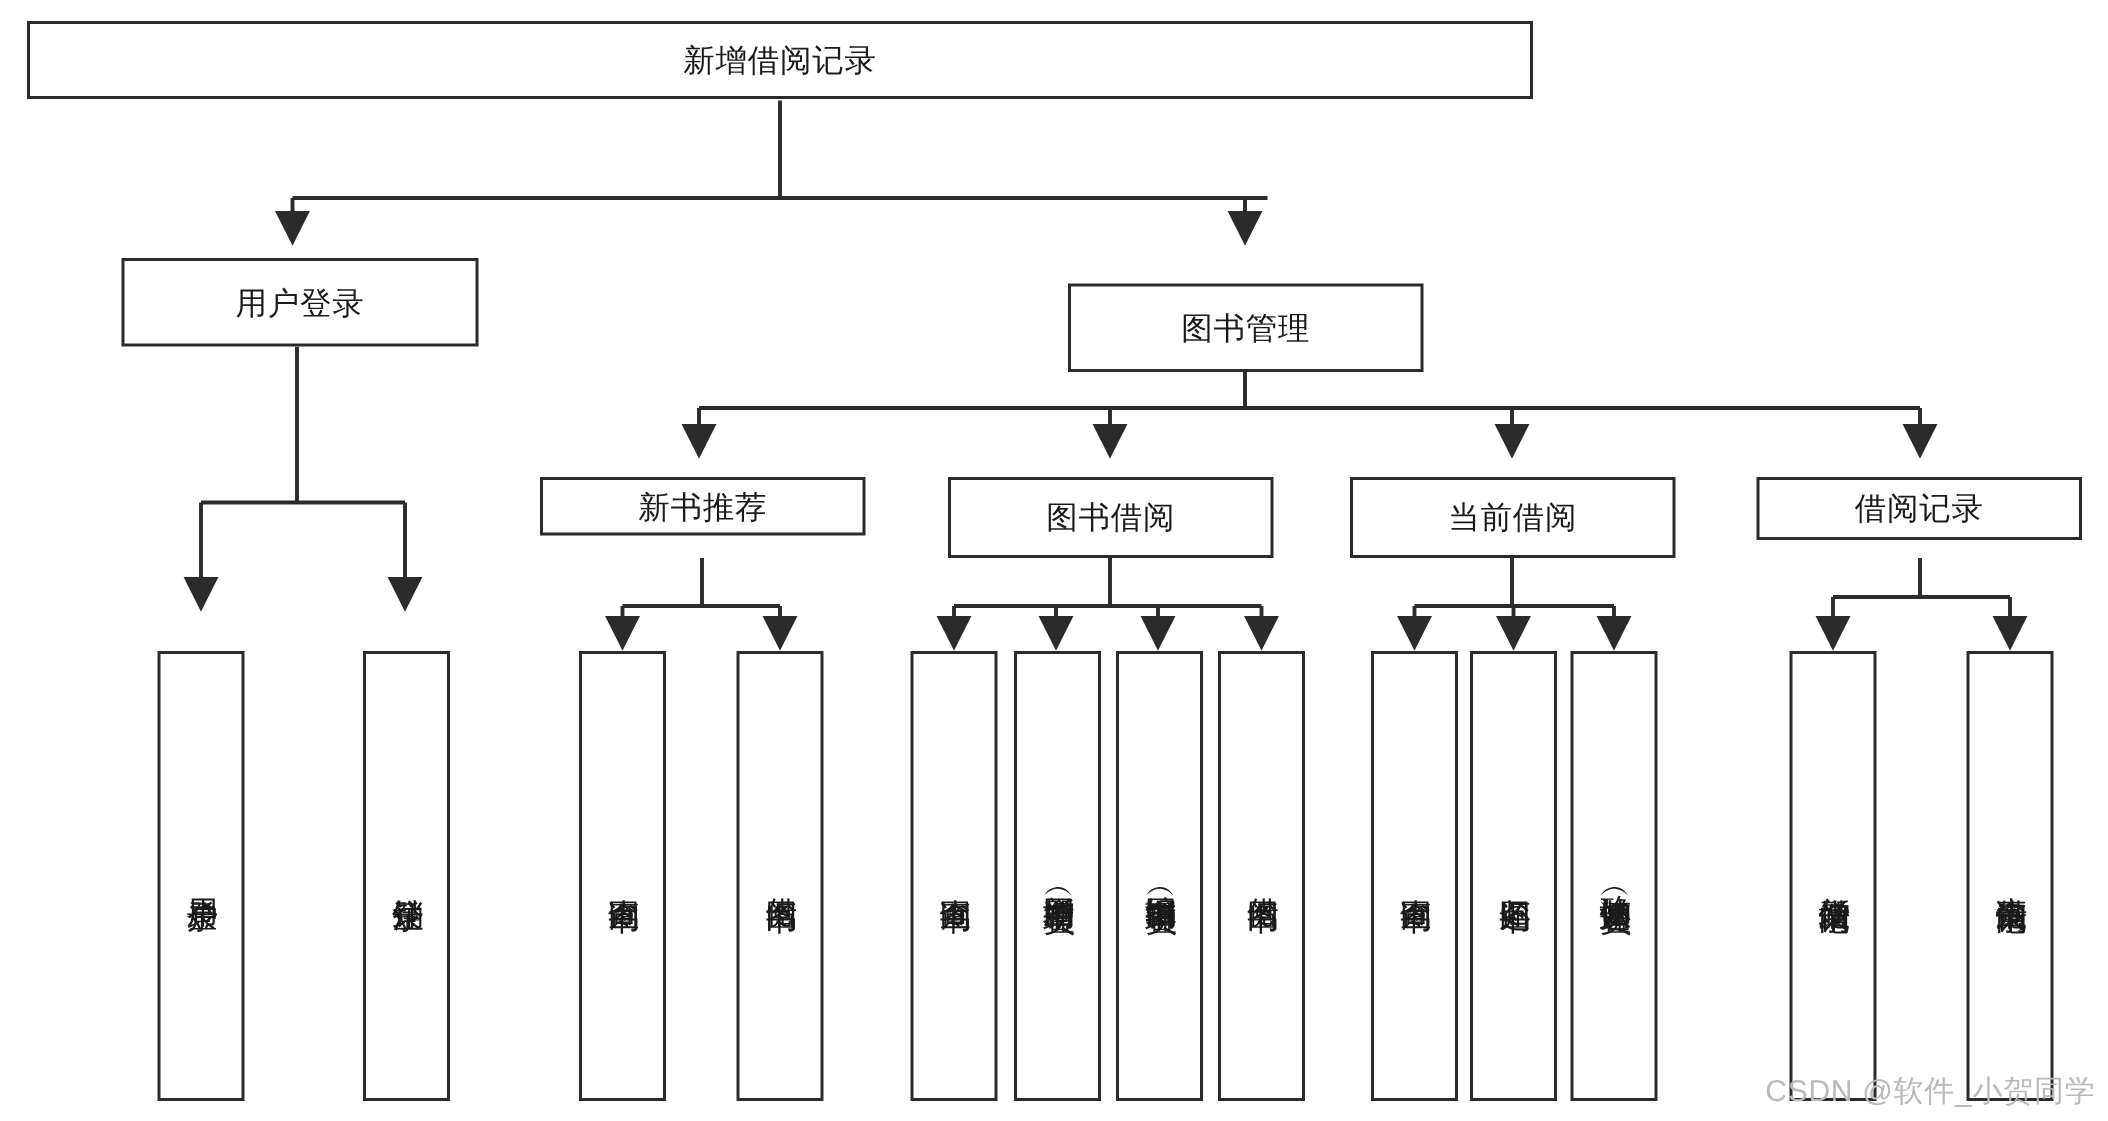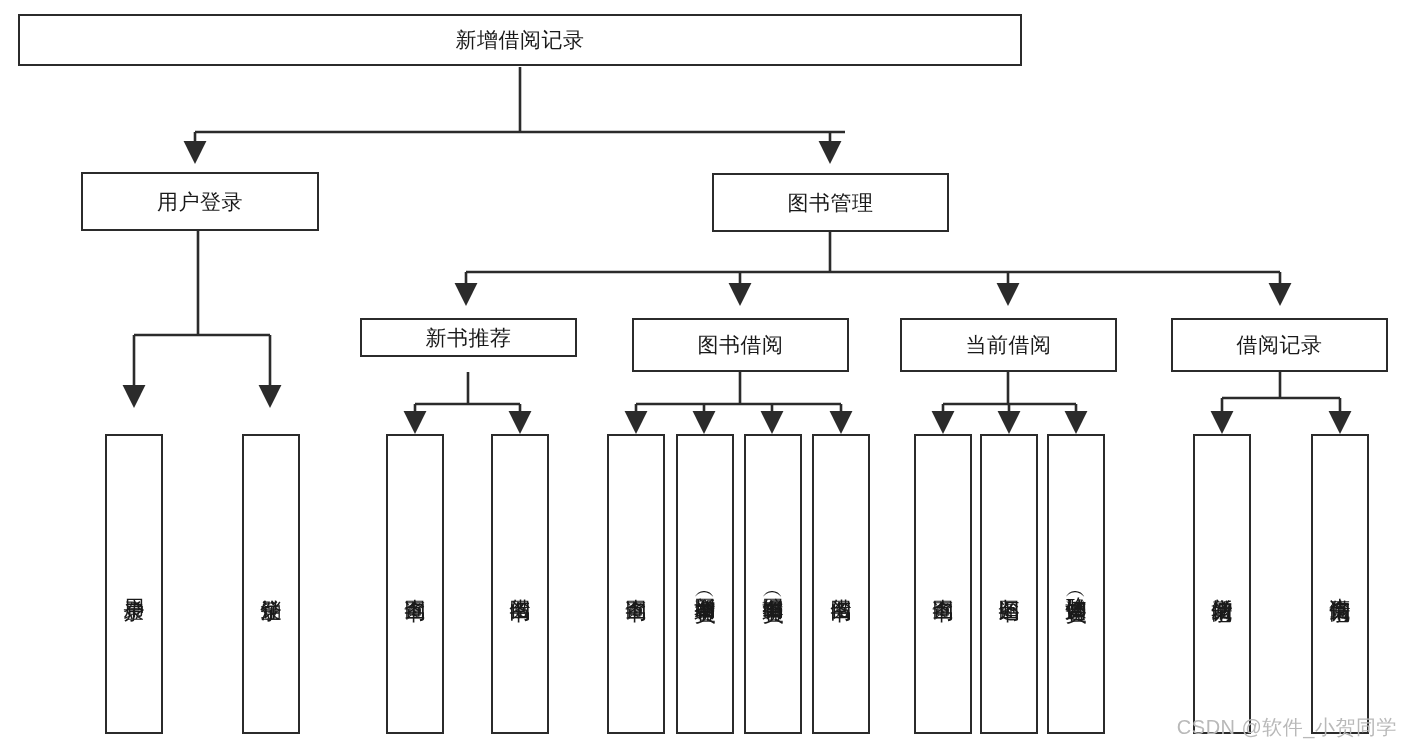--- a/index.html
+++ b/index.html
@@ -119,34 +119,34 @@
     </g>
   </svg>
 
   <div class="node horiz" style="left:18px; top:14px; width:1004px; height:52px;">
     <span class="lbl">新增借阅记录</span>
   </div>
 
   <div class="node horiz" style="left:81px; top:172px; width:238px; height:59px;">
     <span class="lbl">用户登录</span>
   </div>
-  <div class="node horiz" style="left:712px; top:173px; width:237px; height:59px;">
+  <div class="node horiz" style="left:712px; top:189px; width:237px; height:59px;">
     <span class="lbl">图书管理</span>
   </div>
 
   <div class="node horiz" style="left:360px; top:318px; width:217px; height:39px;">
     <span class="lbl">新书推荐</span>
   </div>
   <div class="node horiz" style="left:632px; top:318px; width:217px; height:54px;">
     <span class="lbl">图书借阅</span>
   </div>
   <div class="node horiz" style="left:900px; top:318px; width:217px; height:54px;">
     <span class="lbl">当前借阅</span>
   </div>
-  <div class="node horiz" style="left:1171px; top:318px; width:217px; height:54px;">
+  <div class="node horiz" style="left:1171px; top:318px; width:217px; height:42px;">
     <span class="lbl">借阅记录</span>
   </div>
 
   <div class="node vert" style="left:105px; top:434px; width:58px; height:300px;">
     <span class="lbl">用户登录</span>
   </div>
   <div class="node vert" style="left:242px; top:434px; width:58px; height:300px;">
     <span class="lbl">注销登录</span>
   </div>
 

